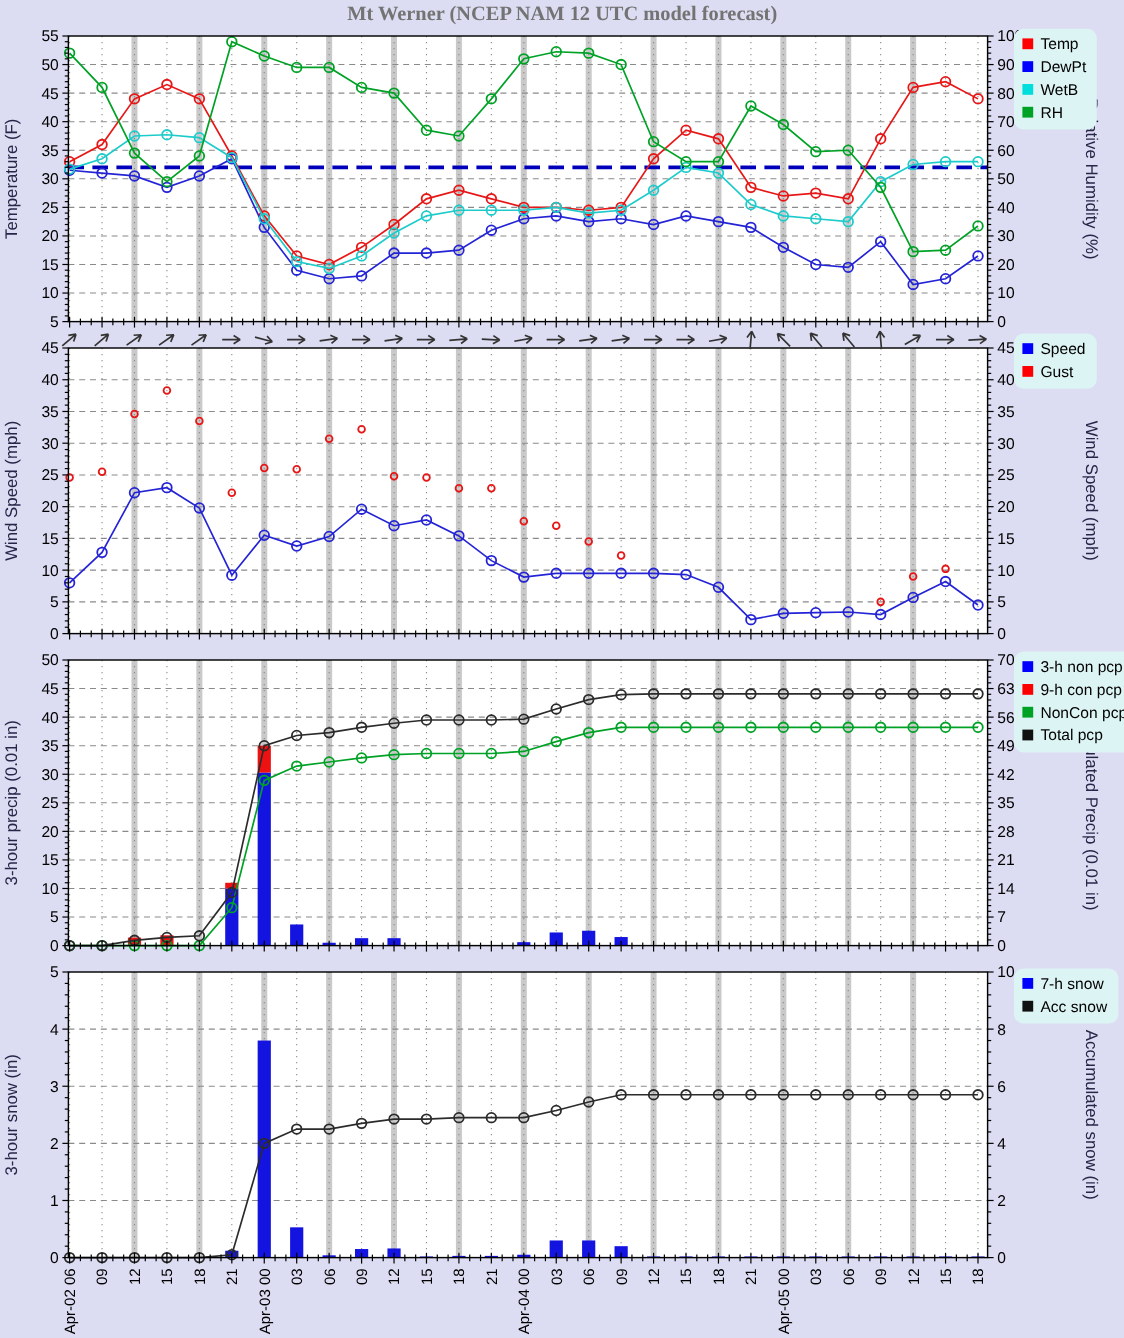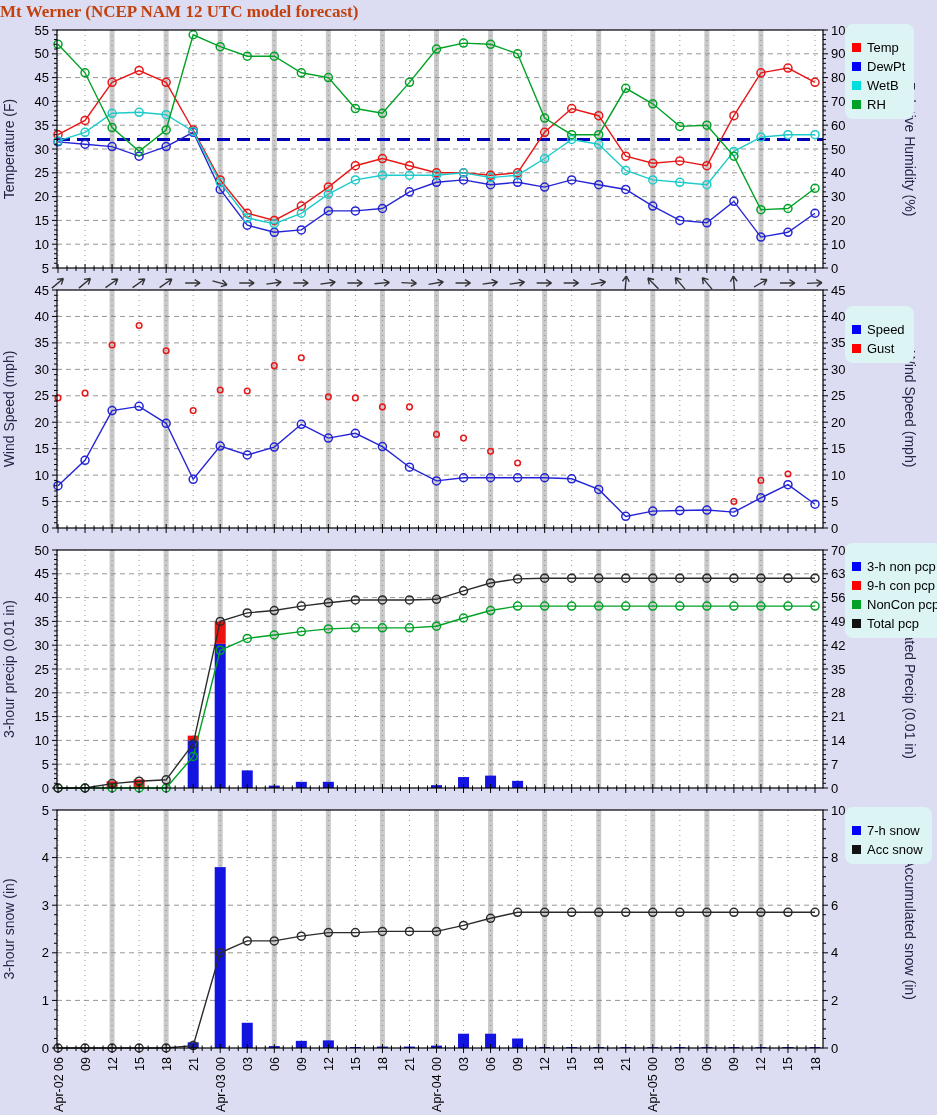--- a/index.html
+++ b/index.html
@@ -1,20 +1,20 @@
 <!DOCTYPE html>
 <html><head>
 <meta charset="utf-8">
 <style>
   html,body{margin:0;padding:0;background:#dcdcf2;font-family:"Liberation Sans",sans-serif;}
   #page{position:relative;width:937px;height:1115px;background:#dcdcf2;overflow:hidden;}
-  #page-title{position:absolute;top:2px;left:0;width:937px;
-    font-family:"Liberation Serif",serif;font-weight:bold;font-size:17px;color:#c2410c;}
+  #page-title{position:absolute;top:2px;left:0;width:937px;text-align:center;
+    font-family:"Liberation Serif",serif;font-weight:bold;font-size:17px;color:#737373;}
   #chart{position:absolute;top:0;left:0;}
-  .legend{position:absolute;background:#ddf4f4;border-radius:8px;padding:14px 9px 5px 7px;
+  .legend{position:absolute;background:#ddf4f4;border-radius:8px;padding:3px 9px 5px 7px;
     font-size:13px;color:#000;line-height:19px;white-space:nowrap;}
   .legend .row{display:flex;align-items:center;}
   .legend .sq{display:inline-block;width:9px;height:9px;margin-right:6px;flex:0 0 9px;}
 </style>
 </head>
 <body>
 
 <div id="page">
   <div id="page-title">Mt Werner (NCEP NAM 12 UTC model forecast)</div>
   <svg id="chart" width="937" height="1115">
@@ -1833,21 +1833,21 @@
         </div>
         <div class="row">
           <span class="sq" style="background: rgb(0, 221, 221);"></span>
           <span>WetB</span>
         </div>
         <div class="row">
           <span class="sq" style="background: rgb(0, 162, 38);"></span>
           <span>RH</span>
         </div>
       </div>
-      <div class="legend" style="left: 845px; top: 306px; text-align: center;">
+      <div class="legend" style="left: 845px; top: 278px; text-align: center;">
         <div class="row">
           <span class="sq" style="background: rgb(0, 0, 255);"></span>
           <span>Speed</span>
         </div>
         <div class="row">
           <span class="sq" style="background: rgb(255, 0, 0);"></span>
           <span>Gust</span>
         </div>
       </div>
       <div class="legend" style="left: 845px; top: 543px;">

